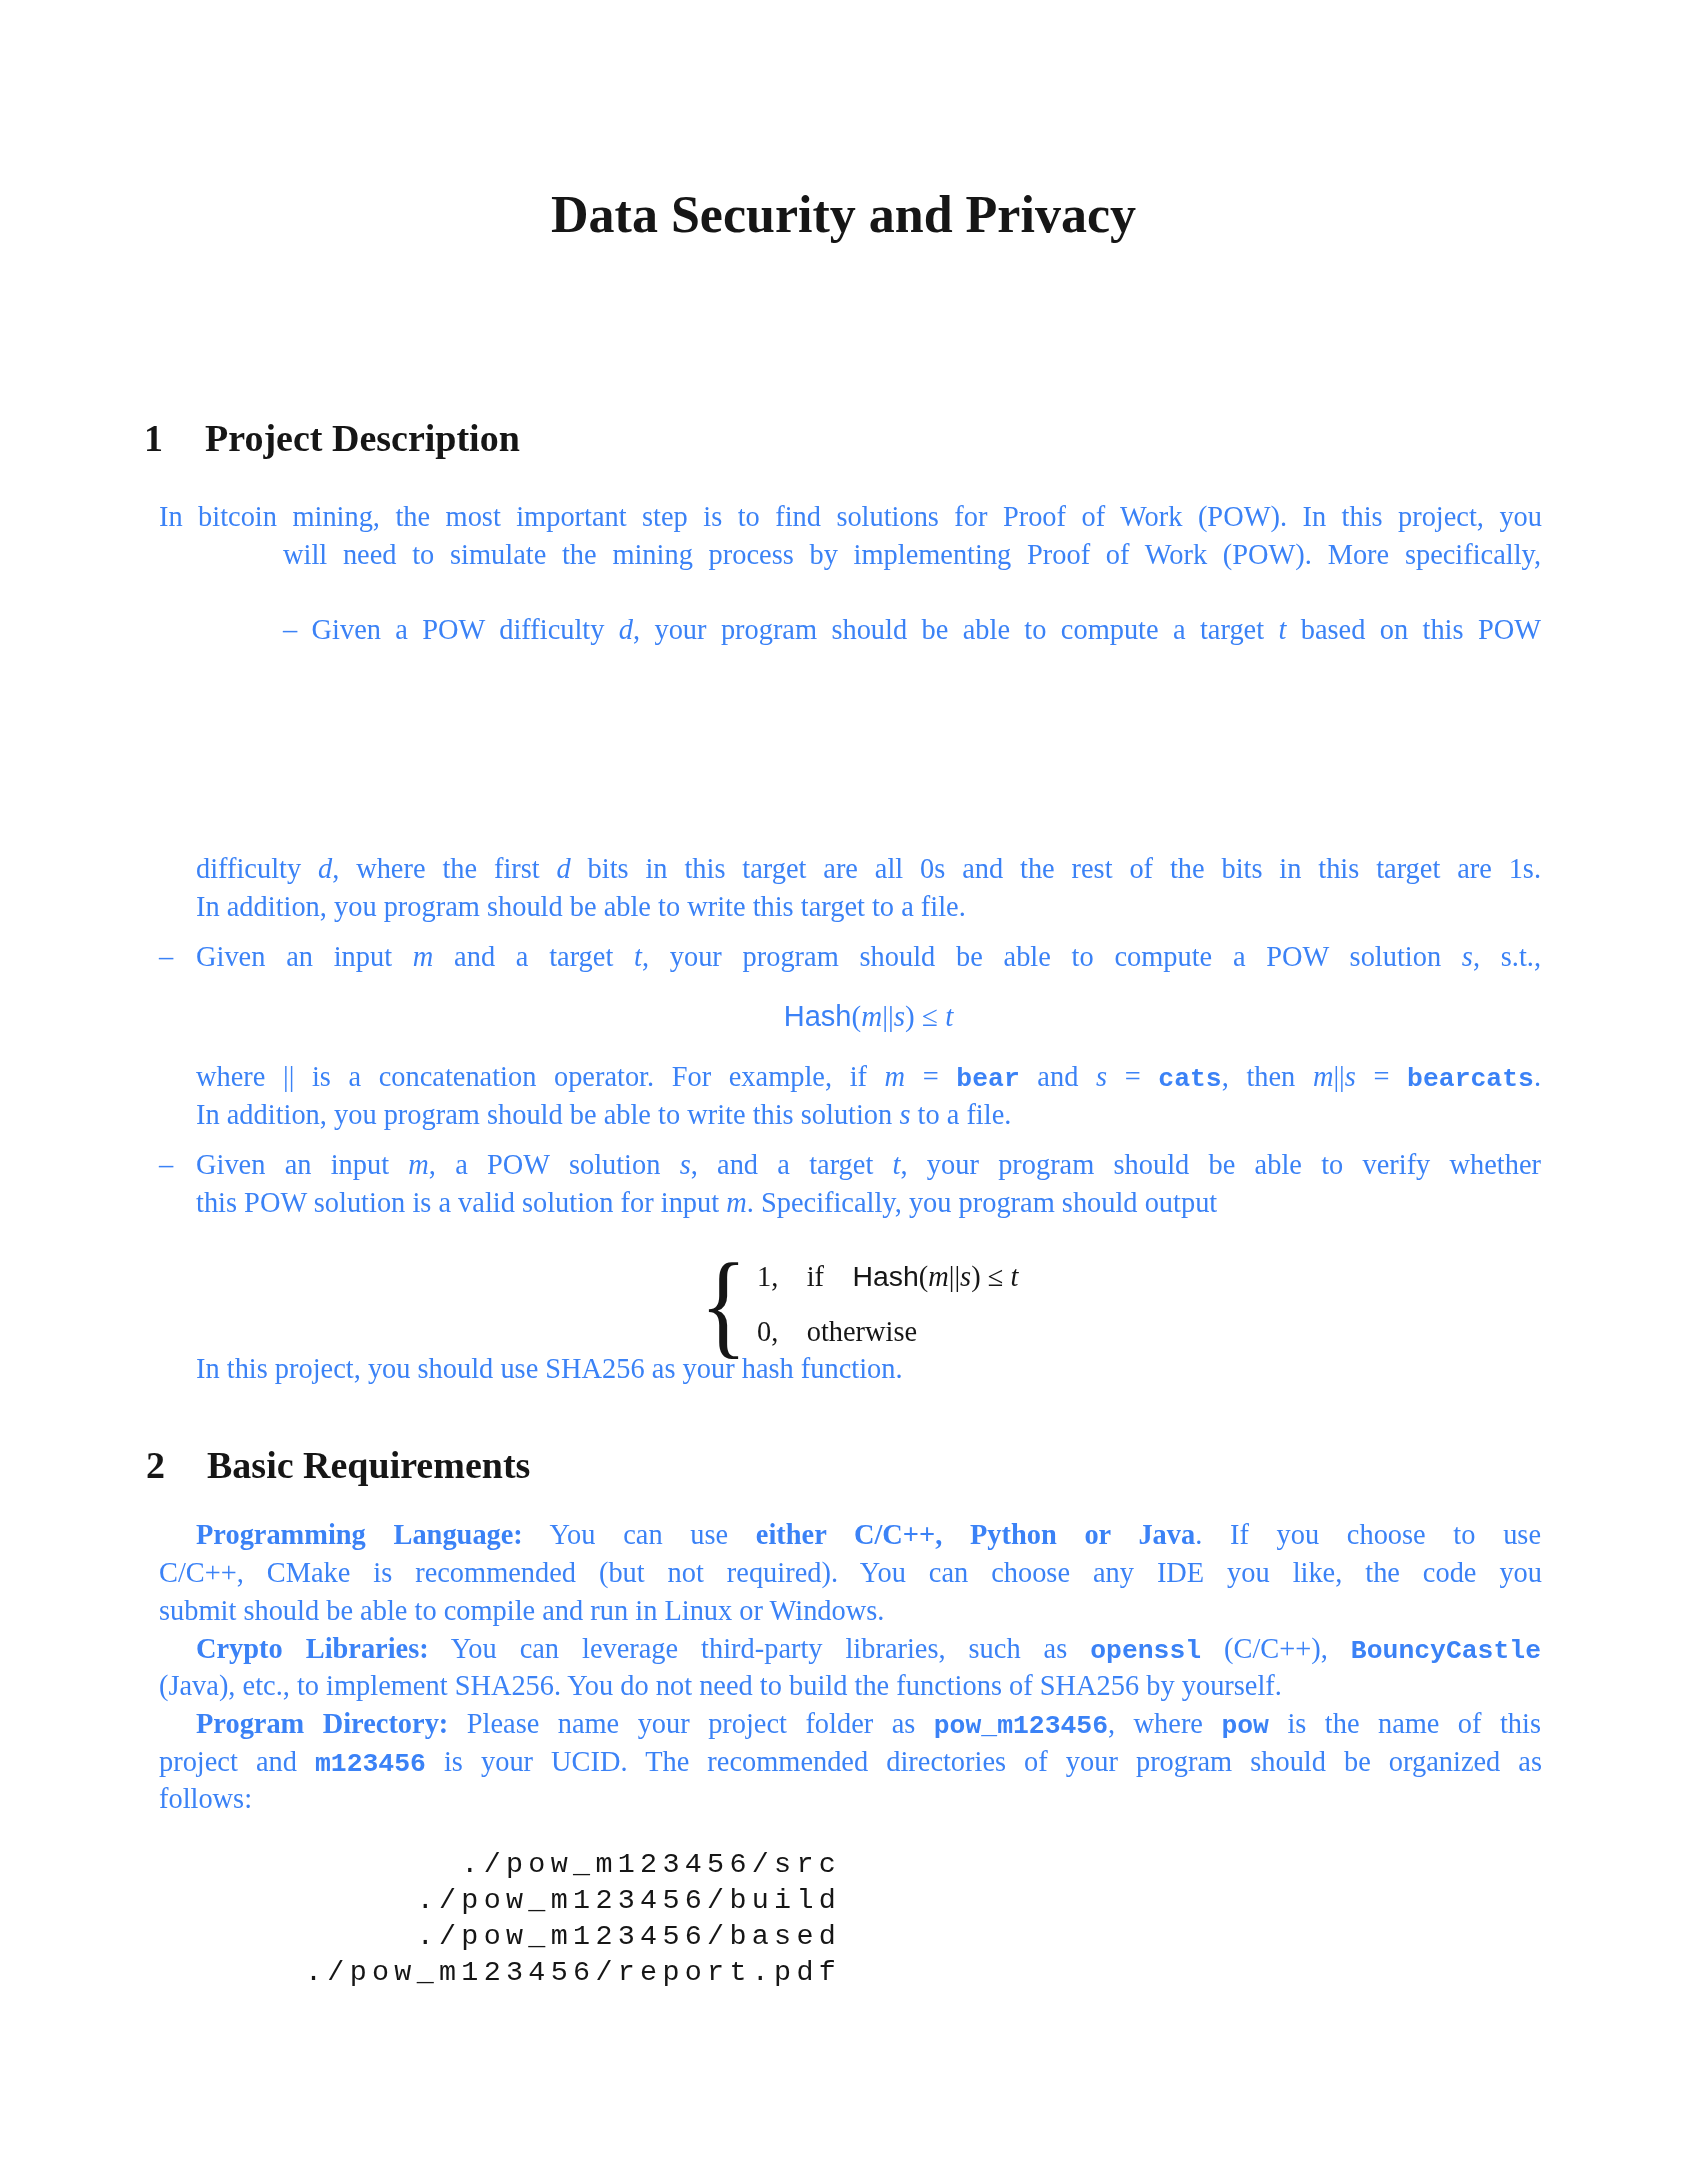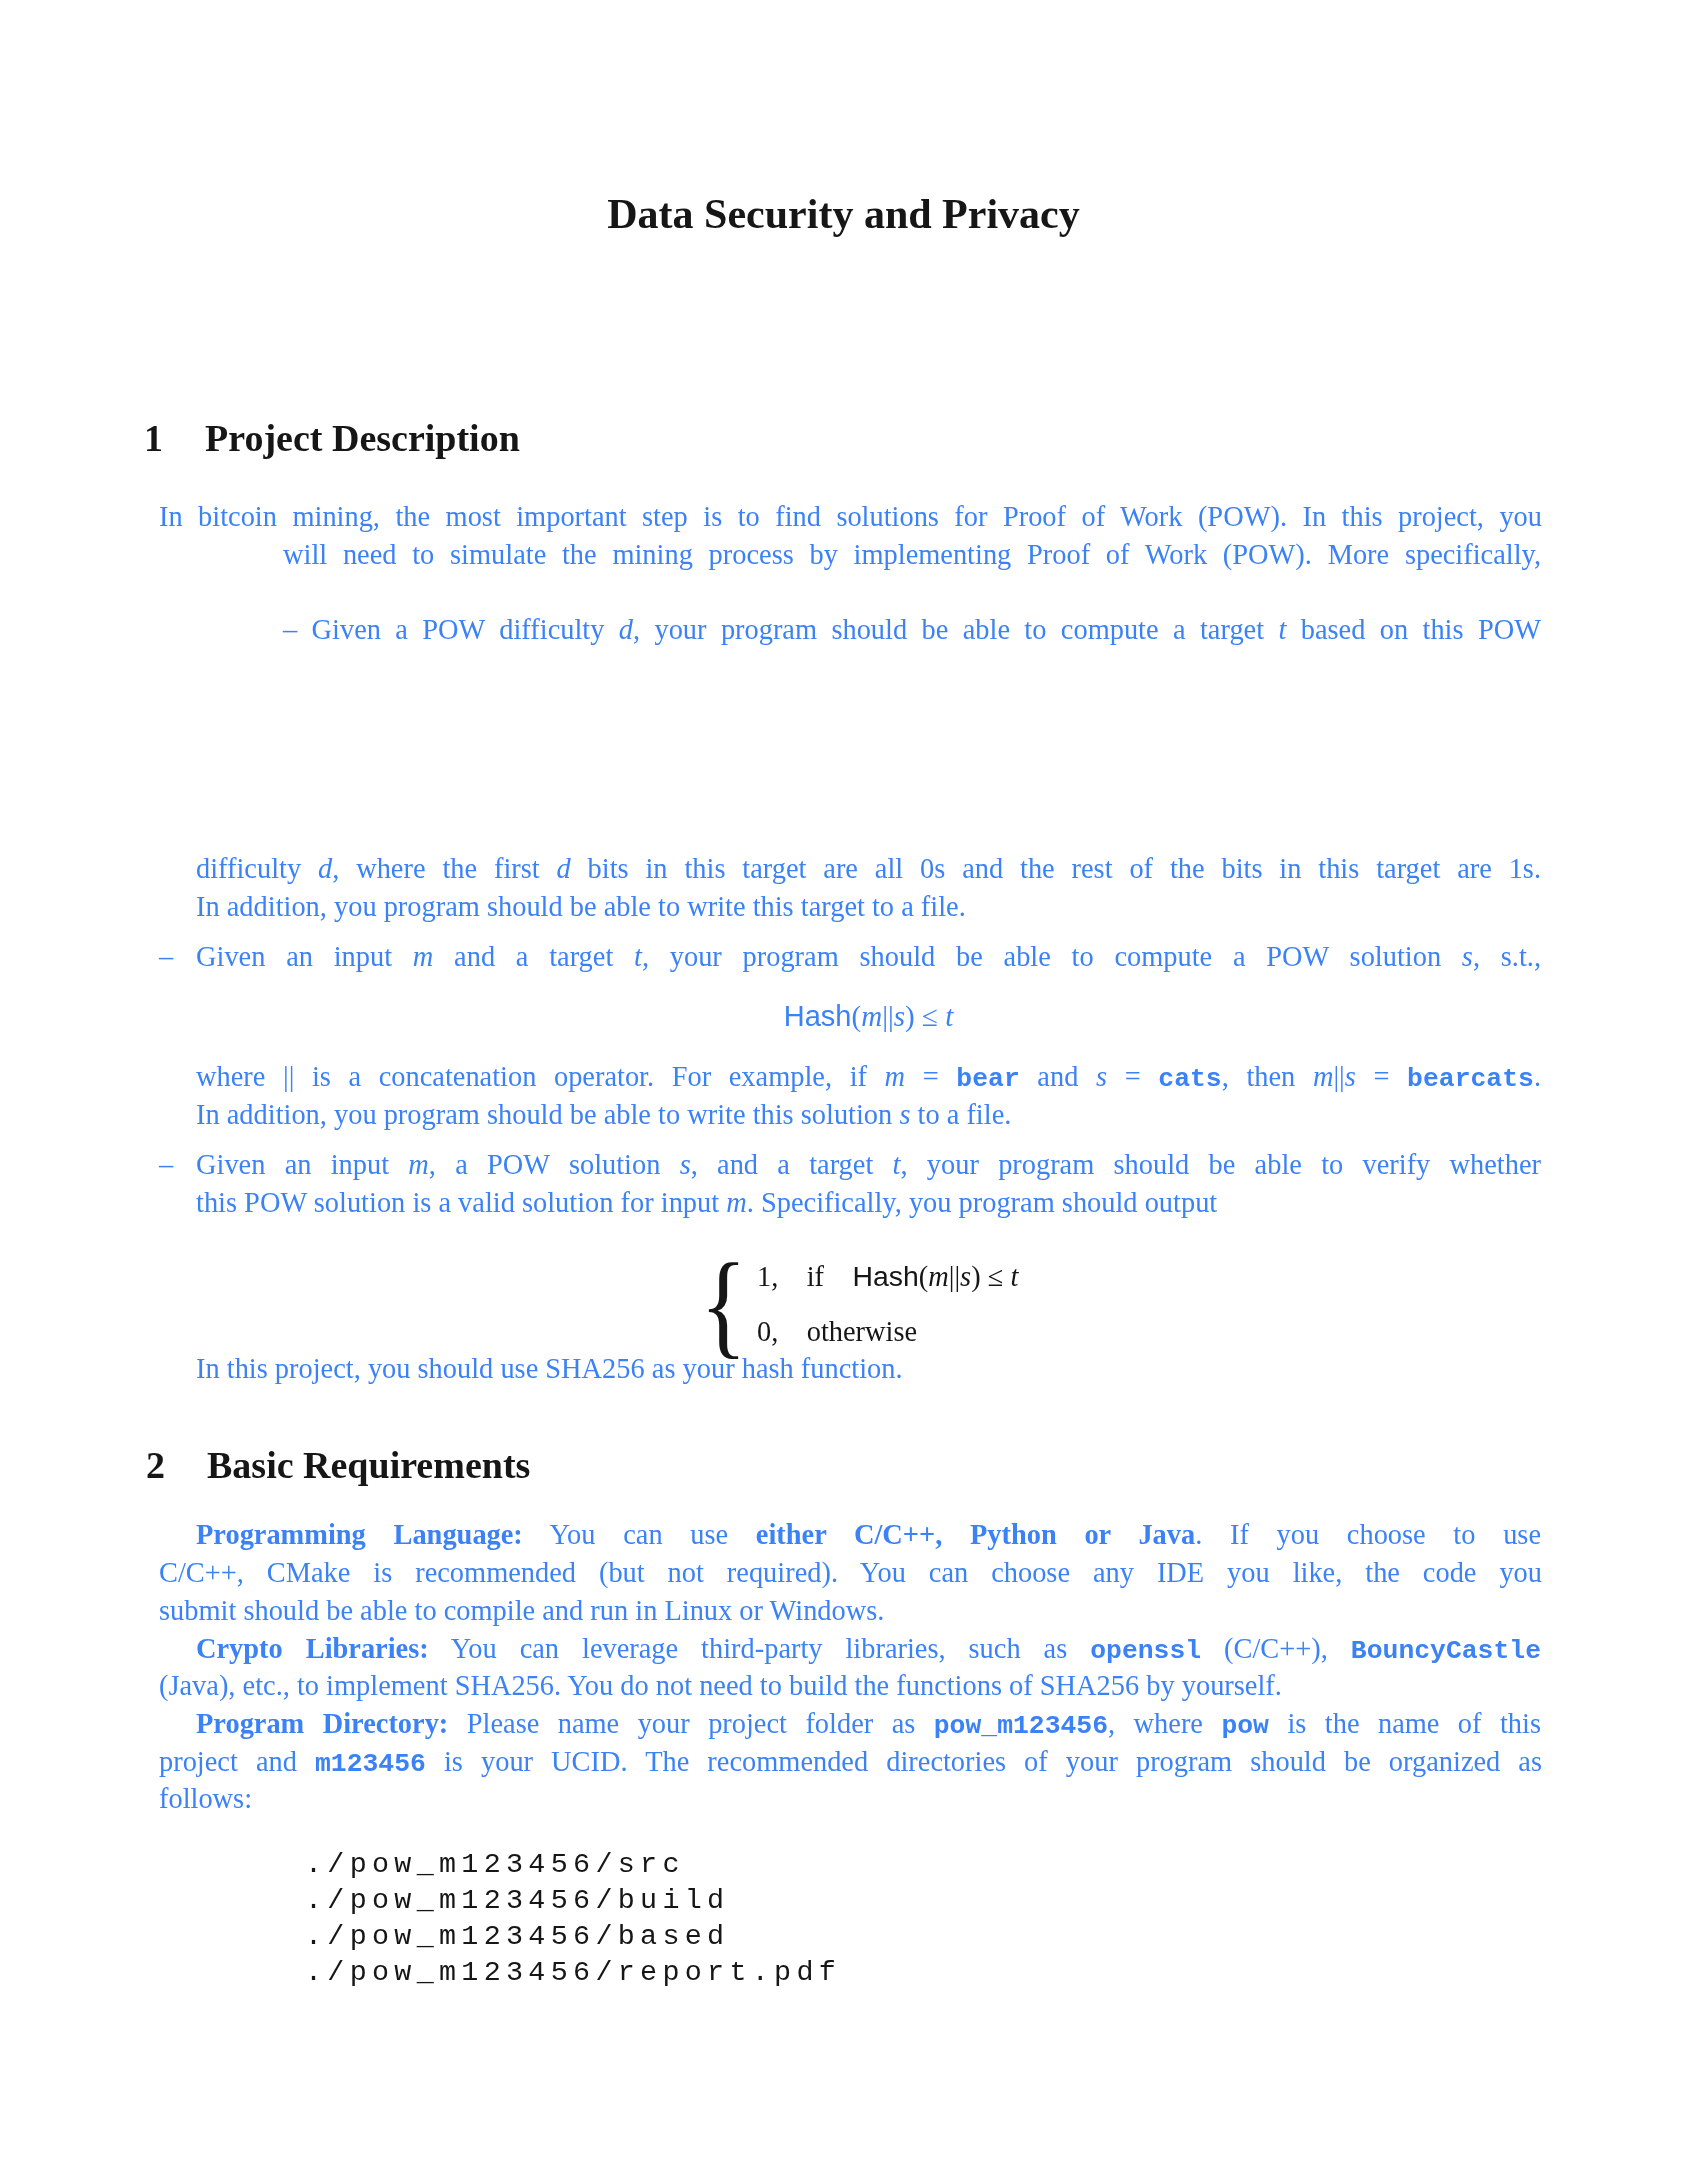--- a/index.html
+++ b/index.html
@@ -22,21 +22,21 @@
   .j{ text-align:justify; text-align-last:justify; }
   
   .run-r{}
   .run-i{ font-style:italic; }
   .run-b{ font-weight:bold; }
   .run-mb{ font-family:"Liberation Mono", monospace; font-size:0.93em; font-weight:bold; }
   .run-sf{ font-family:"Liberation Sans", sans-serif; }
 
   #title{
     position:absolute; top:189px; left:152px; width:1383px;
-    text-align:center; font-weight:bold; font-size:42px; line-height:51px;
+    text-align:center; font-weight:bold; font-size:52px; line-height:51px;
   }
   .sec{
     position:absolute; font-weight:bold; font-size:38px; line-height:46px;
     display:flex; white-space:nowrap;
   }
   .sec .num{ width:61px; }
   #sec1{ top:415px; left:144px; }
   #sec2{ top:1442px; left:146px; }
 
   
@@ -79,20 +79,21 @@
   #pb2{ top:1667px; left:159px; }
   #pc1{ top:1705px; left:196px; width:1345px; }
   #pc2{ top:1743px; left:159px; width:1383px; }
   #pc3{ top:1780px; left:159px; }
 
   #listing{
     position:absolute; top:1847px; left:305px;
     font-family:"Liberation Mono", monospace;
     font-size:28.4px; line-height:36px; letter-spacing:5.3px;
     white-space:nowrap;
+    text-align:right;
   }
 </style>
 </head>
 <body>
 
 <div id="page">
 
   <div id="title">
     <div>Data Security and Privacy</div>
   </div>

